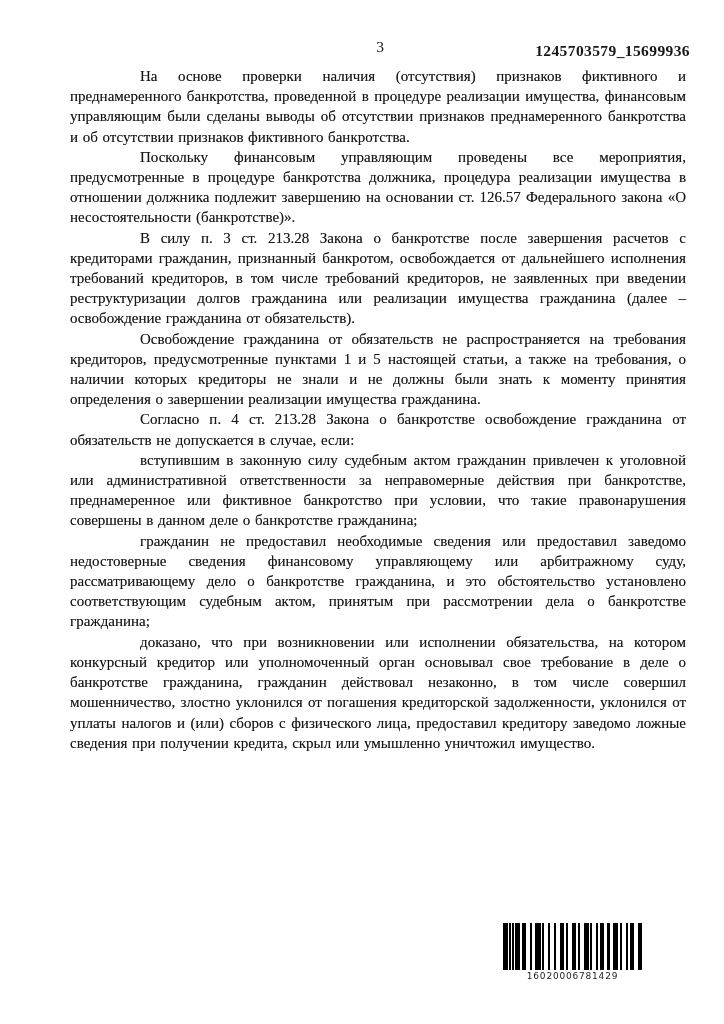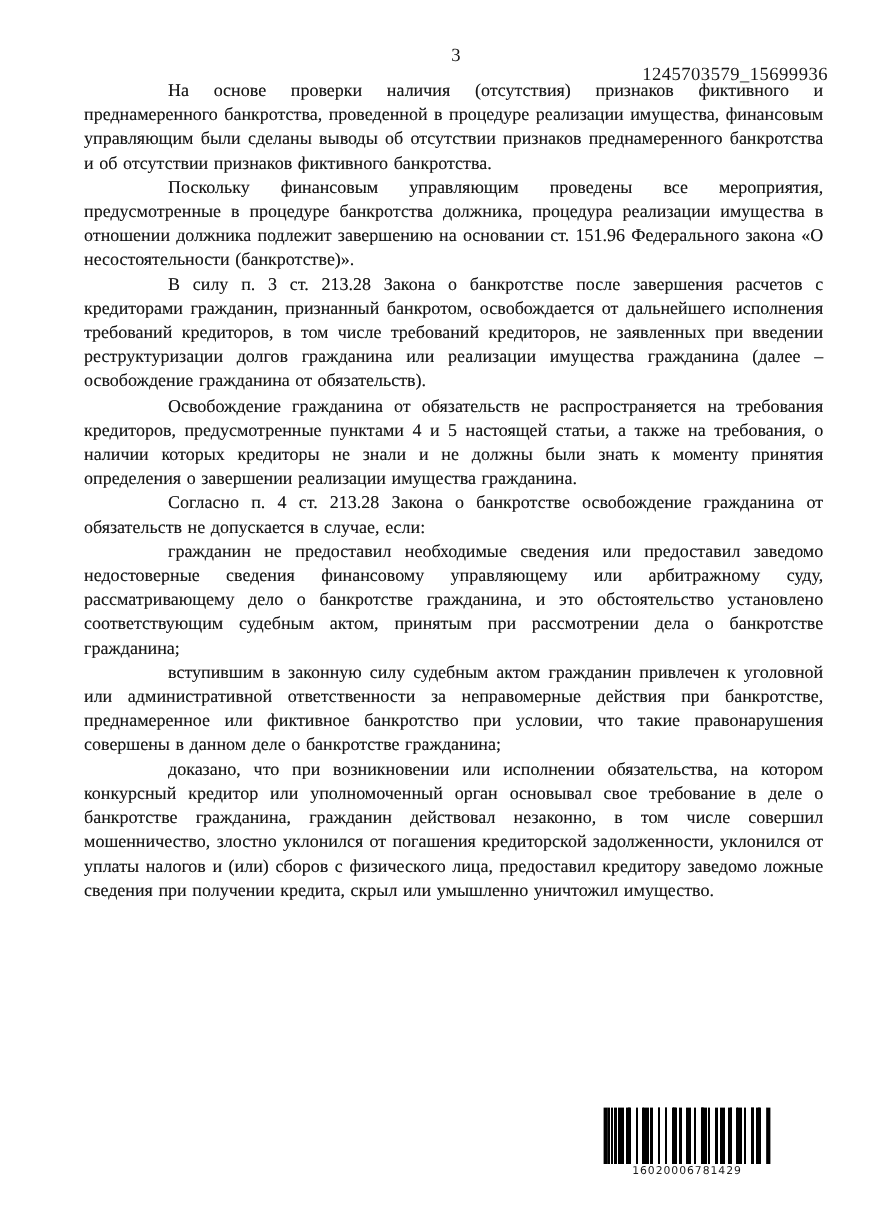--- a/index.html
+++ b/index.html
@@ -27,23 +27,24 @@
   .page-number {
     position: absolute;
     left: 0;
     right: 0;
     top: 0;
     text-align: center;
   }
   .doc-id {
     position: absolute;
     right: 0;
-    top: 16px;
+    top: 4px;
     letter-spacing: 0.4px;
     white-space: nowrap;
+    font-weight: bold;
   }
   .body-text {
     position: absolute;
     top: 66px;
     left: 70px;
     right: 38px;
     text-align: justify;
     font-size: 15px;
     line-height: 20.2px;
     word-spacing: 0.06em;
@@ -88,26 +89,26 @@
 
 <div class="page">
 
   <div class="header">
     <span class="page-number">3</span>
     <span class="doc-id">1245703579_15699936</span>
   </div>
 
   <div class="body-text">
     <p>На основе проверки наличия (отсутствия) признаков фиктивного и преднамеренного банкротства, проведенной в процедуре реализации имущества, финансовым управляющим были сделаны выводы об отсутствии признаков преднамеренного банкротства и об отсутствии признаков фиктивного банкротства.</p>
-    <p>Поскольку финансовым управляющим проведены все мероприятия, предусмотренные в процедуре банкротства должника, процедура реализации имущества в отношении должника подлежит завершению на основании ст. 151.96 Федерального закона «О несостоятельности (банкротстве)».</p>
+    <p>Поскольку финансовым управляющим проведены все мероприятия, предусмотренные в процедуре банкротства должника, процедура реализации имущества в отношении должника подлежит завершению на основании ст. 126.57 Федерального закона «О несостоятельности (банкротстве)».</p>
     <p>В силу п. 3 ст. 213.28 Закона о банкротстве после завершения расчетов с кредиторами гражданин, признанный банкротом, освобождается от дальнейшего исполнения требований кредиторов, в том числе требований кредиторов, не заявленных при введении реструктуризации долгов гражданина или реализации имущества гражданина (далее – освобождение гражданина от обязательств).</p>
-    <p>Освобождение гражданина от обязательств не распространяется на требования кредиторов, предусмотренные пунктами 4 и 5 настоящей статьи, а также на требования, о наличии которых кредиторы не знали и не должны были знать к моменту принятия определения о завершении реализации имущества гражданина.</p>
+    <p>Освобождение гражданина от обязательств не распространяется на требования кредиторов, предусмотренные пунктами 1 и 5 настоящей статьи, а также на требования, о наличии которых кредиторы не знали и не должны были знать к моменту принятия определения о завершении реализации имущества гражданина.</p>
     <p>Согласно п. 4 ст. 213.28 Закона о банкротстве освобождение гражданина от обязательств не допускается в случае, если:</p>
+    <p>вступившим в законную силу судебным актом гражданин привлечен к уголовной или административной ответственности за неправомерные действия при банкротстве, преднамеренное или фиктивное банкротство при условии, что такие правонарушения совершены в данном деле о банкротстве гражданина;</p>
     <p>гражданин не предоставил необходимые сведения или предоставил заведомо недостоверные сведения финансовому управляющему или арбитражному суду, рассматривающему дело о банкротстве гражданина, и это обстоятельство установлено соответствующим судебным актом, принятым при рассмотрении дела о банкротстве гражданина;</p>
-    <p>вступившим в законную силу судебным актом гражданин привлечен к уголовной или административной ответственности за неправомерные действия при банкротстве, преднамеренное или фиктивное банкротство при условии, что такие правонарушения совершены в данном деле о банкротстве гражданина;</p>
     <p>доказано, что при возникновении или исполнении обязательства, на котором конкурсный кредитор или уполномоченный орган основывал свое требование в деле о банкротстве гражданина, гражданин действовал незаконно, в том числе совершил мошенничество, злостно уклонился от погашения кредиторской задолженности, уклонился от уплаты налогов и (или) сборов с физического лица, предоставил кредитору заведомо ложные сведения при получении кредита, скрыл или умышленно уничтожил имущество.</p>
   </div>
 
   <div class="barcode">
     <div class="barcode-bars"></div>
     <div class="barcode-number">16020006781429</div>
   </div>
 
 </div>
 

